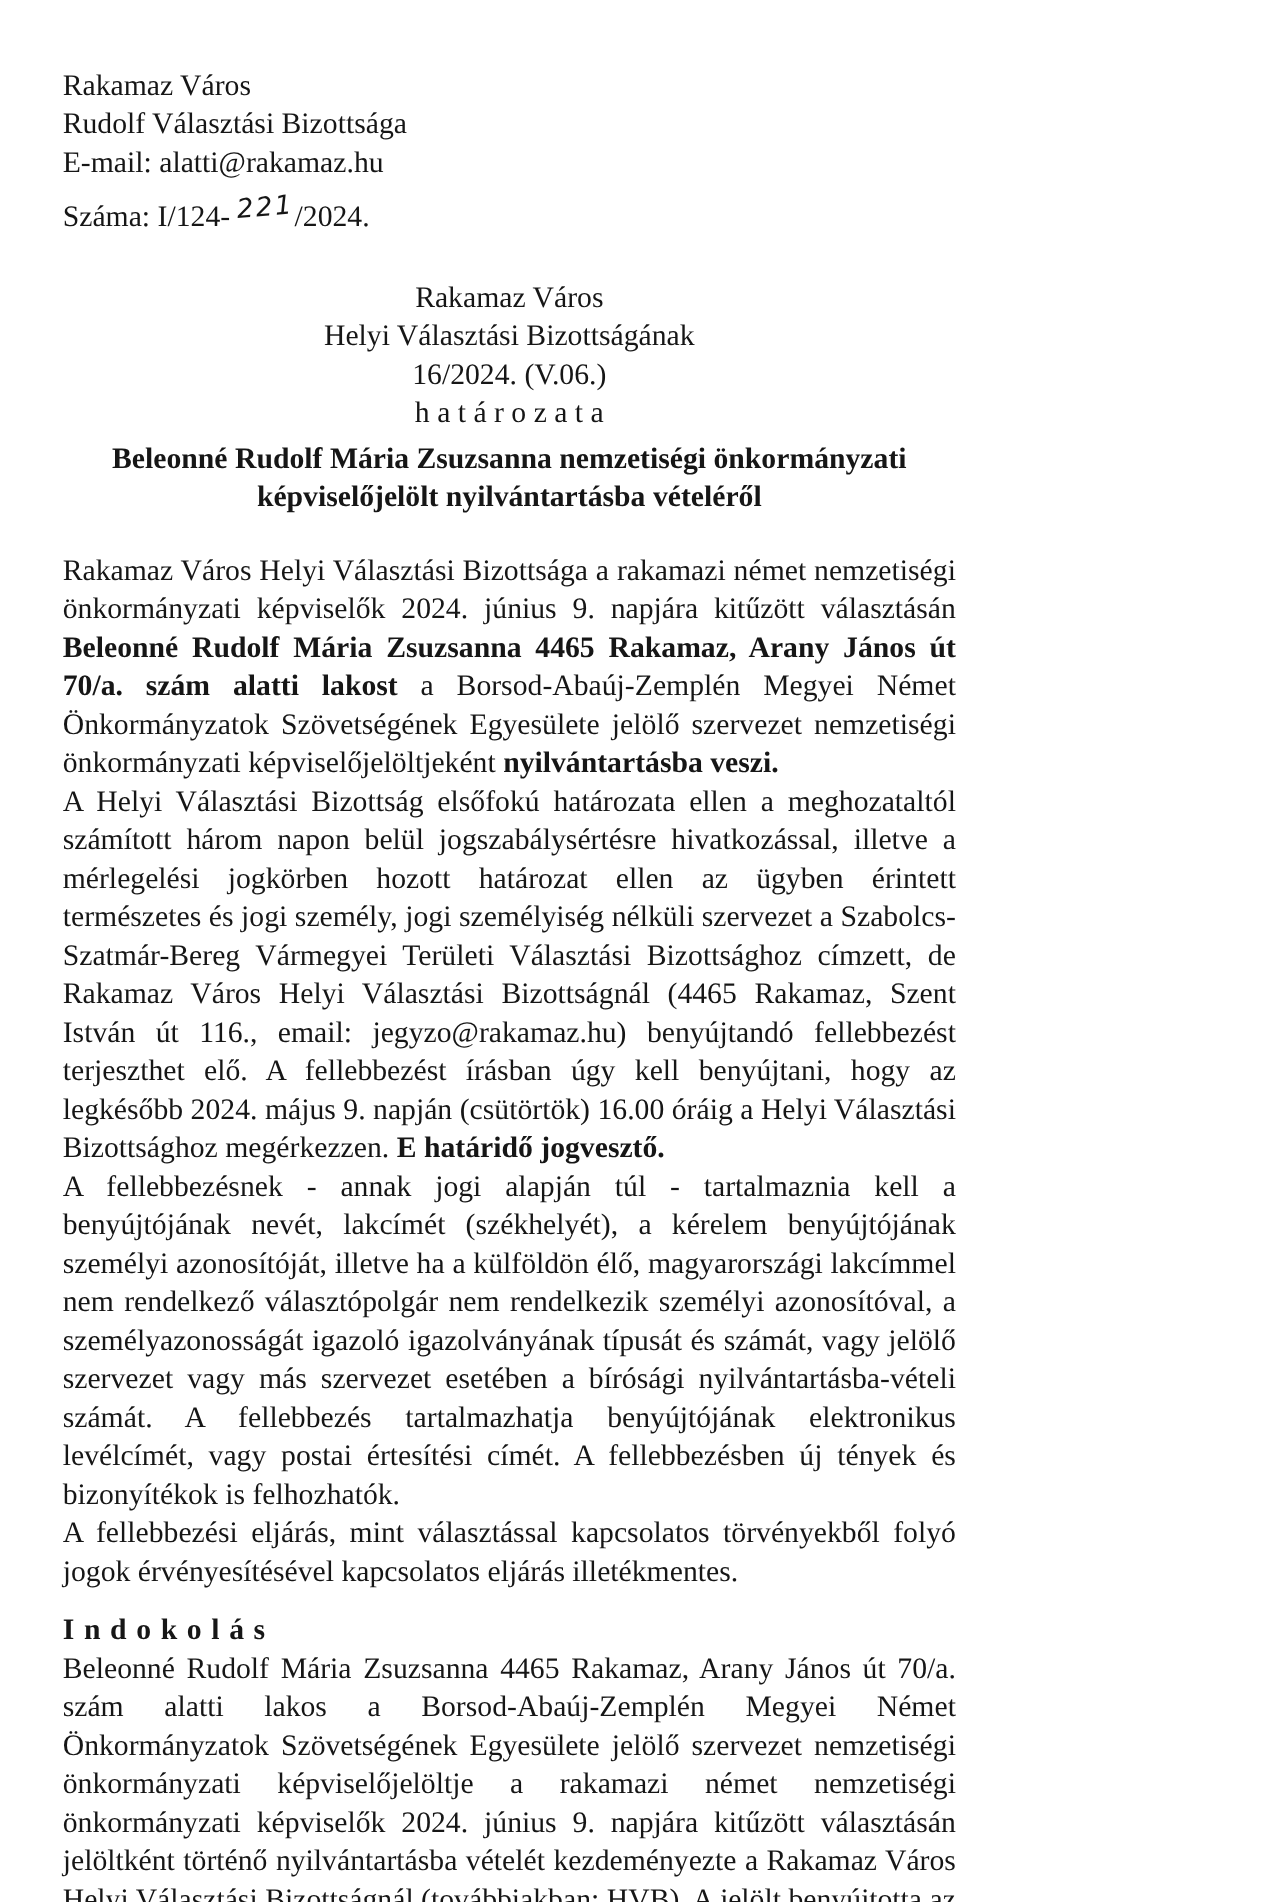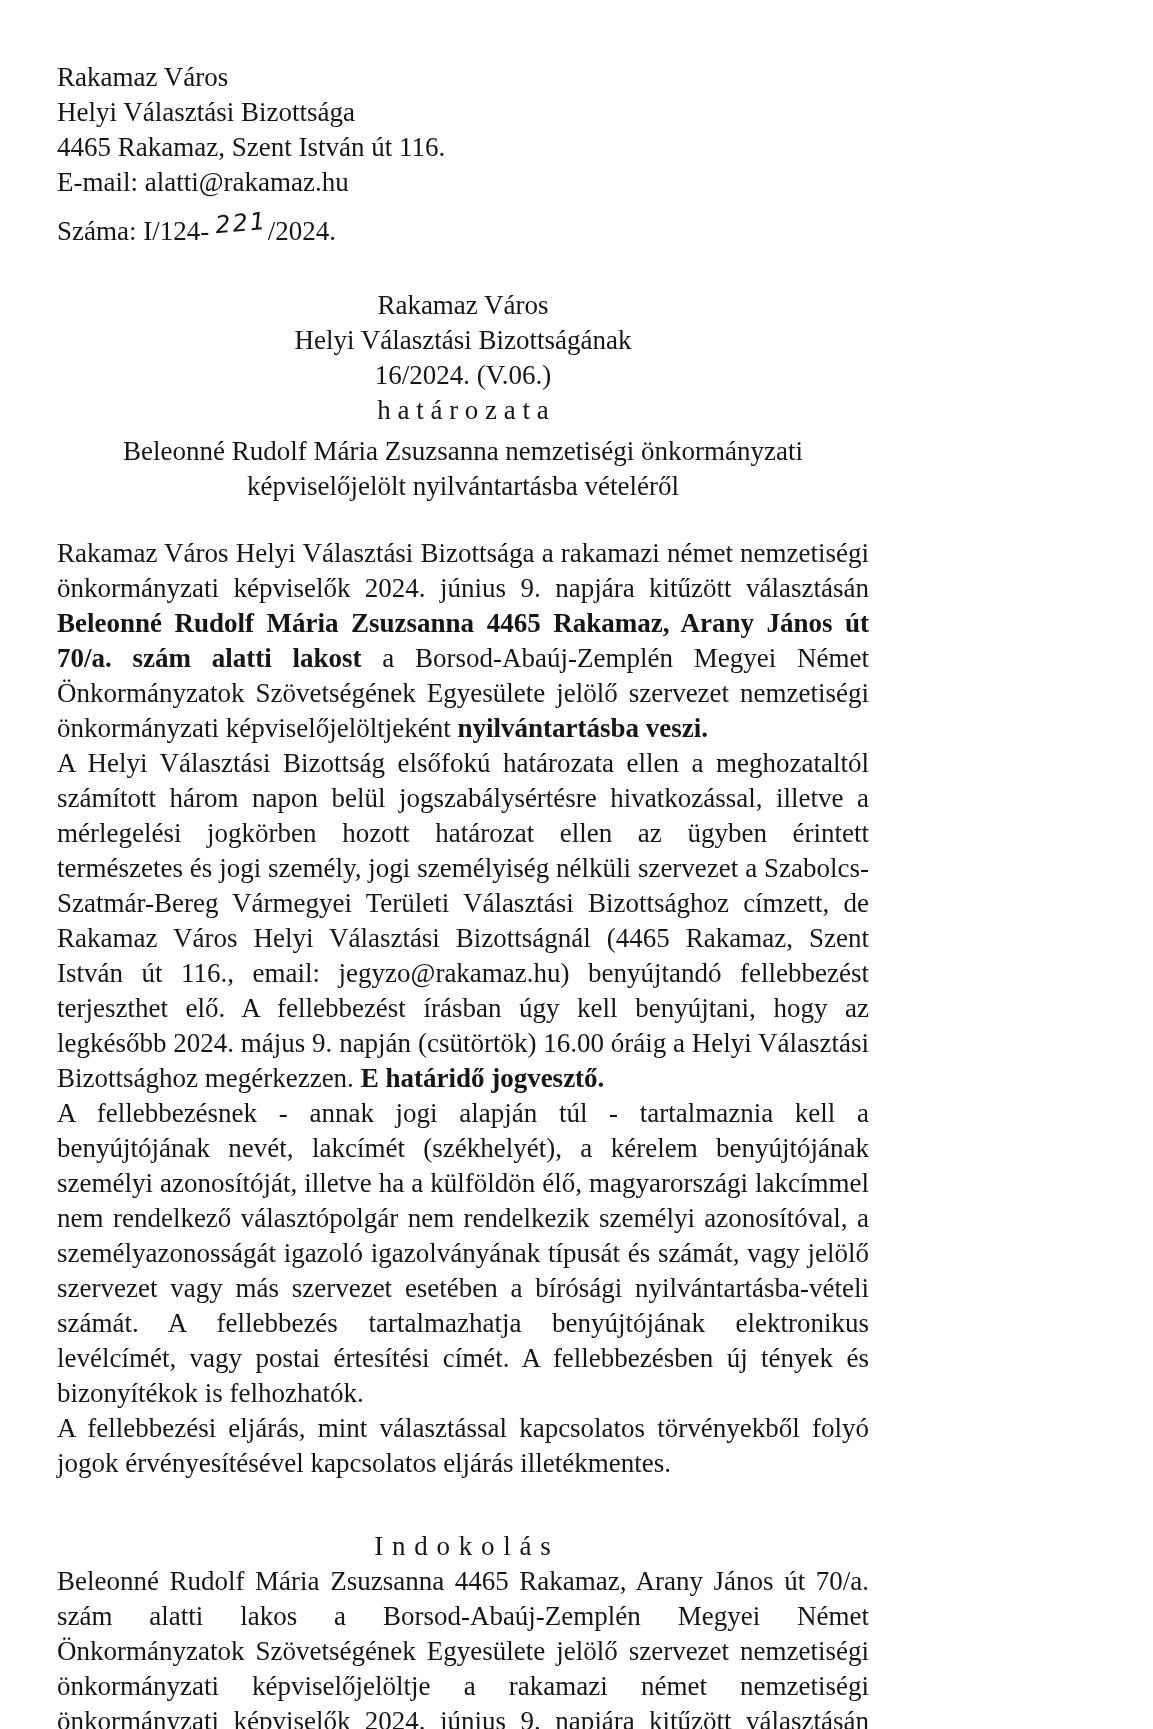--- a/index.html
+++ b/index.html
@@ -28,44 +28,42 @@
     letter-spacing: 2px;
     transform: rotate(-5deg) translateY(-9px);
   }
   .decision-heading {
     margin-top: 38px;
     text-align: center;
   }
   .subject-title {
     margin-top: 6px;
     text-align: center;
-    font-weight: normal;
+    font-weight: bold;
   }
   p.body-par {
     text-align: justify;
   }
   p.body-par.first { margin-top: 32px; }
   .b { font-weight: bold; }
   .section-heading {
-    margin-top: 48px;
-    text-align: center;
-    font-weight: normal;
+    margin-top: 18px;
+    font-weight: bold;
     letter-spacing: 1px;
   }
 </style>
 </head>
 <body>
 
 <div class="page">
   <div class="content">
 
     <div class="sender">
       <div>Rakamaz Város</div>
-      <div>Helyi Választási Bizottsága</div>
-      <div>4465 Rakamaz, Szent István út 116.</div>
+      <div>Rudolf Választási Bizottsága</div>
       <div>E-mail: alatti@rakamaz.hu</div>
     </div>
 
     <div class="case-number"><span>Száma: I/124-</span> <span class="hand">221</span><span>/2024.</span></div>
 
     <div class="decision-heading">
       <div>Rakamaz Város</div>
       <div>Helyi Választási Bizottságának</div>
       <div>16/2024. (V.06.)</div>
       <div>h a t á r o z a t a</div>

